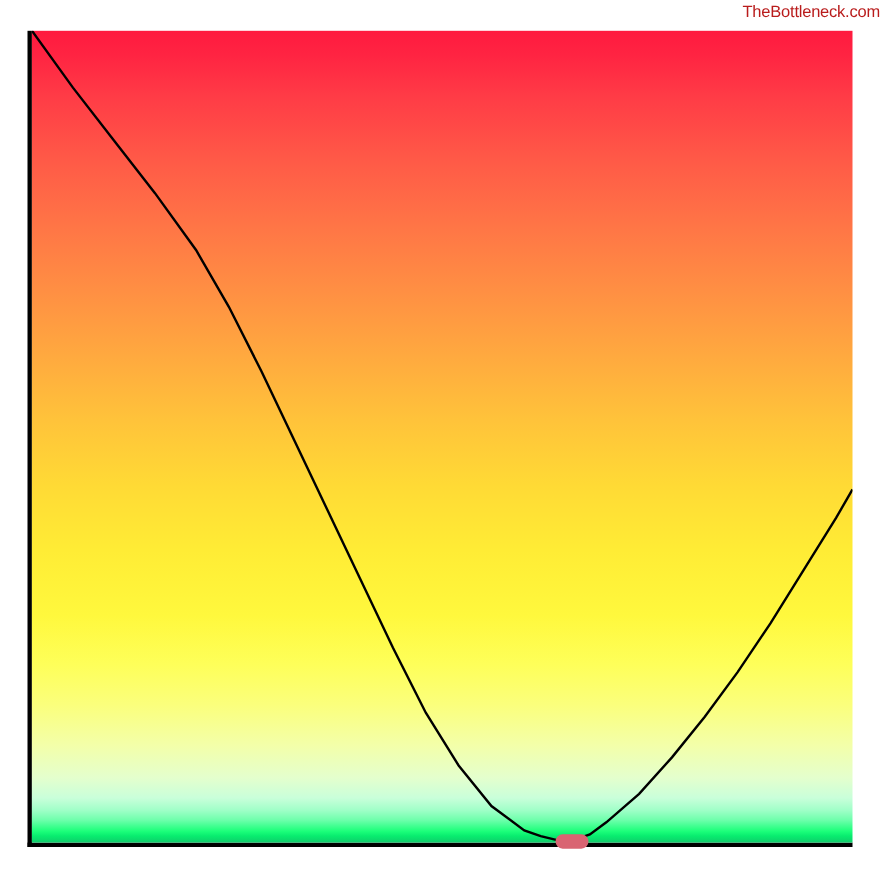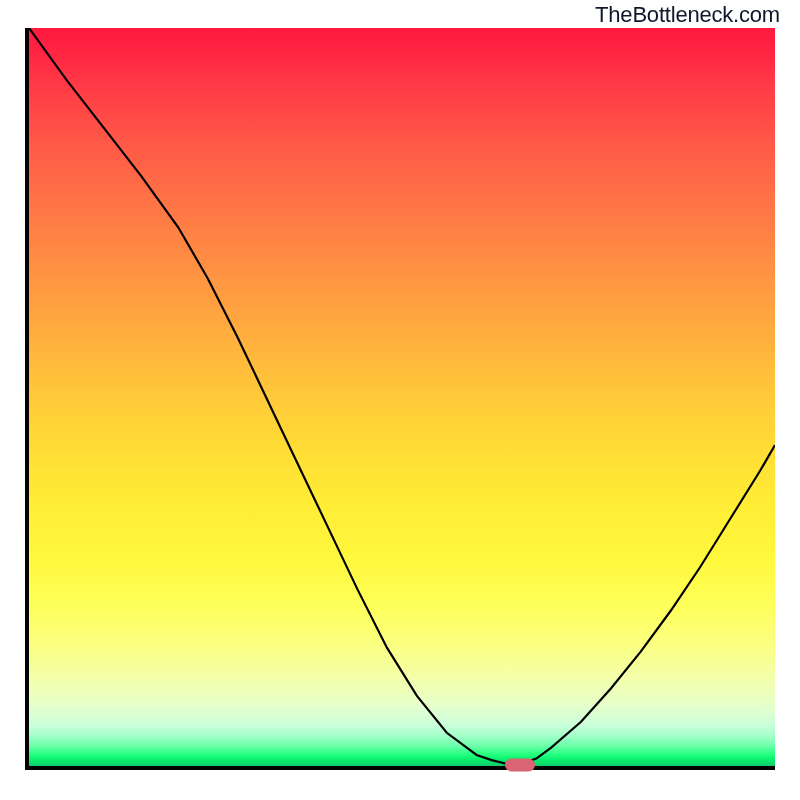--- a/index.html
+++ b/index.html
@@ -7,23 +7,23 @@
     width: 800px;
     height: 800px;
     background: #fff;
     position: relative;
     font-family: Arial, sans-serif;
     overflow: hidden;
   }
   .watermark {
     position: absolute;
     top: 2px;
-    right: 20px;
-    font-size: 22px;
-    color: #0f172a;
+    right: 0;
+    font-size: 15px;
+    color: #b91c1c;
     font-weight: 500;
     z-index: 10;
     letter-spacing: -0.2px;
   }
   .plot-area {
     position: absolute;
     left: 25px;
     top: 28px;
     width: 750px;
     height: 742px;

